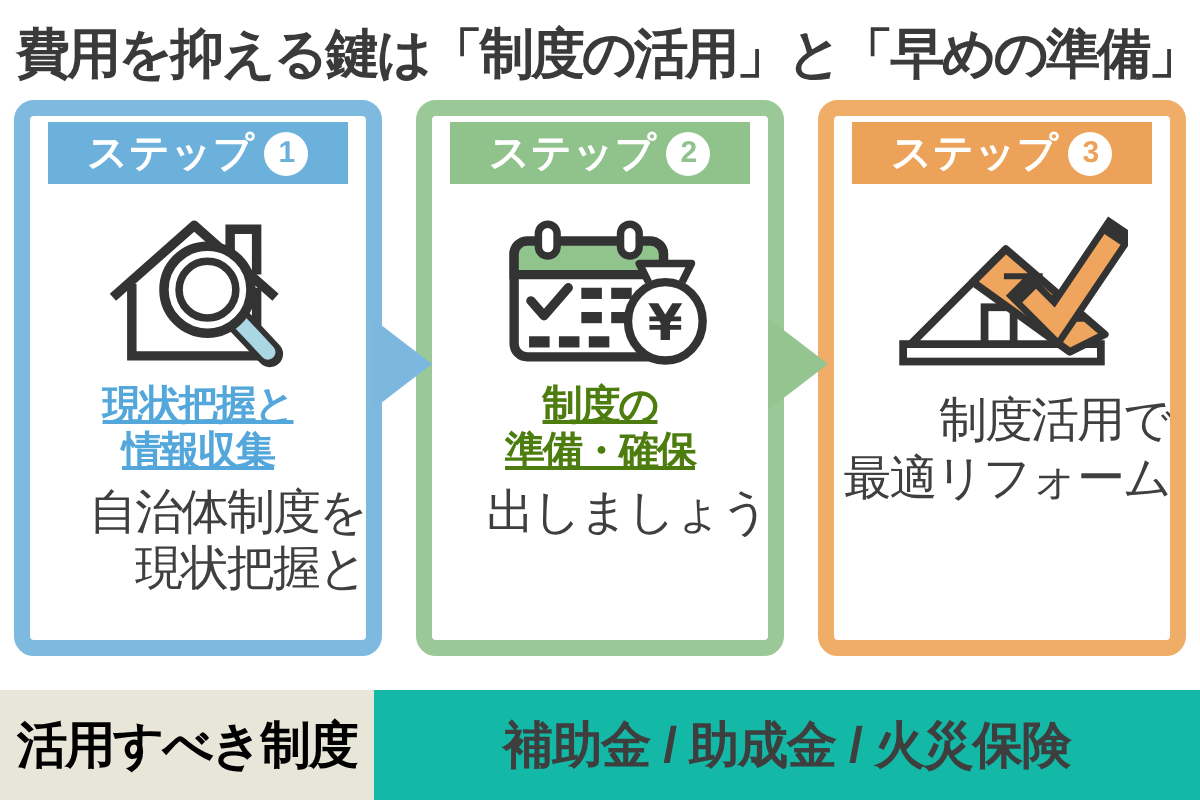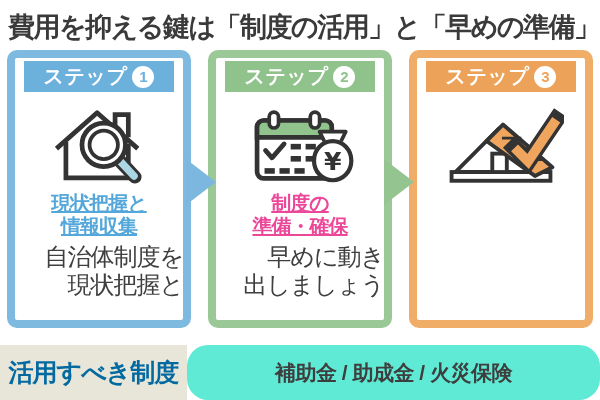--- a/index.html
+++ b/index.html
@@ -48,21 +48,21 @@
   .s3 .num { color: #eca258; }
 
   .iconwrap { height: 96px; margin-top: 4px; display: flex; align-items: center; justify-content: center; }
 
   .heading {
     text-align: center; font-size: 20px; font-weight: bold; line-height: 1.14;
     letter-spacing: -1px;
     text-decoration: underline;
   }
   .s1 .heading { color: #54a7da; }
-  .s2 .heading { color: #ec4899; }
+  .s2 .heading { color: #4d7c0f; }
   .s3 .heading { color: #ea9b45; }
 
   .bodytext {
     text-align: right; font-size: 24px; line-height: 1.2; color: #3f3f3f;
     font-weight: 500; margin-top: 5px; letter-spacing: -1px;
   }
 
   .arrow {
     position: absolute; width: 0; height: 0; z-index: 5;
     border-top: 23px solid transparent; border-bottom: 23px solid transparent;
@@ -70,26 +70,26 @@
   .arrow.a1 { left: 186px; top: 159px; border-left: 30px solid #7cb7e0; }
   .arrow.a2 { left: 384px; top: 159px; border-left: 30px solid #94c48f; }
 
   .footer {
     position: absolute; left: 0; top: 345px; width: 600px; height: 55px;
     display: flex;
   }
   .footer .label {
     width: 187px; background: #e7e6d8;
     display: flex; align-items: center; justify-content: center;
-    font-size: 25px; font-weight: bold; color: #0369a1; letter-spacing: -1px;
+    font-size: 25px; font-weight: bold; color: #000000; letter-spacing: -1px;
   }
   .footer .value {
-    flex: 1; background: #5eead4;
+    flex: 1; background: #14b8a6;
     display: flex; align-items: center; justify-content: center;
-    font-size: 21px; font-weight: bold; color: #3e3e3e; letter-spacing: -0.5px; border-radius: 21px;
+    font-size: 25px; font-weight: bold; color: #3e3e3e; letter-spacing: -0.5px;
   }
 </style>
 </head>
 <body>
 
 <div class="canvas">
 
   <div class="title">費用を抑える鍵は「制度の活用」と「早めの準備」</div>
 
   <div class="steps">
@@ -149,21 +149,20 @@
             <ellipse cx="95" cy="63" rx="20" ry="21" fill="#fff" stroke="#333" stroke-width="4.5"></ellipse>
             <text x="95" y="73" text-anchor="middle" font-size="27" font-weight="bold" fill="#333" font-family="DejaVu Sans, sans-serif">¥</text>
           </svg>
         </span>
       </div>
       <div class="heading">
         <div>制度の</div>
         <div>準備・確保</div>
       </div>
       <div class="bodytext">
-        <div>早めに動き</div>
         <div>出しましょう</div>
       </div>
     </div>
 
     <div class="step s3">
       <div class="band">
         <span>ステップ</span>
         <span class="num">3</span>
       </div>
       <div class="iconwrap">
@@ -178,20 +177,24 @@
               <line x1="74" y1="53" x2="98" y2="53"></line>
               <line x1="82" y1="64" x2="108" y2="64"></line>
             </g>
             <path d="M79 52 L93 66 L122 23" fill="none" stroke="#333" stroke-width="17" stroke-linecap="square" stroke-linejoin="miter"></path>
             <path d="M79 52 L93 66 L122 23" fill="none" stroke="#efa55e" stroke-width="10" stroke-linecap="butt" stroke-linejoin="miter"></path>
           </svg>
         </span>
       </div>
       <div class="heading">
       </div>
+      <div class="bodytext">
+        <div>制度活用で</div>
+        <div>最適リフォーム</div>
+      </div>
     </div>
 
   </div>
 
   <div class="arrow a1"></div>
   <div class="arrow a2"></div>
 
   <div class="footer">
     <div class="label">活用すべき制度</div>
     <div class="value">補助金 / 助成金 / 火災保険</div>

